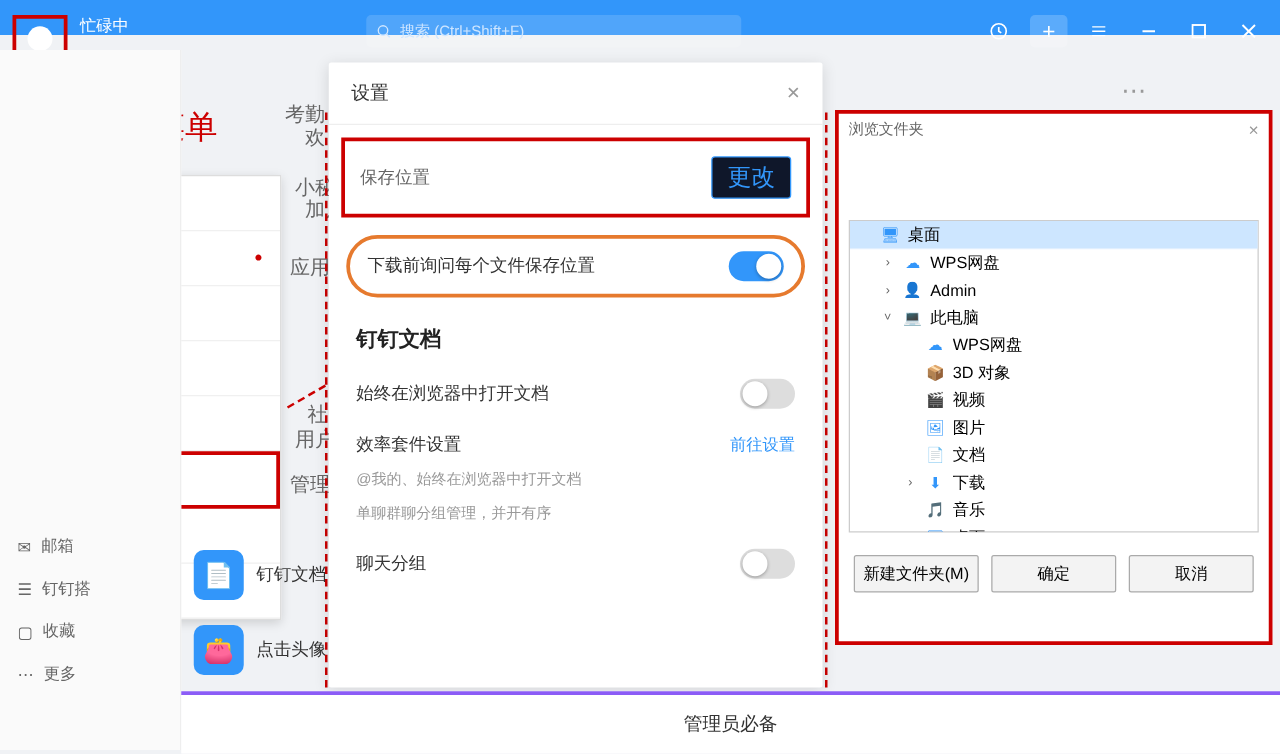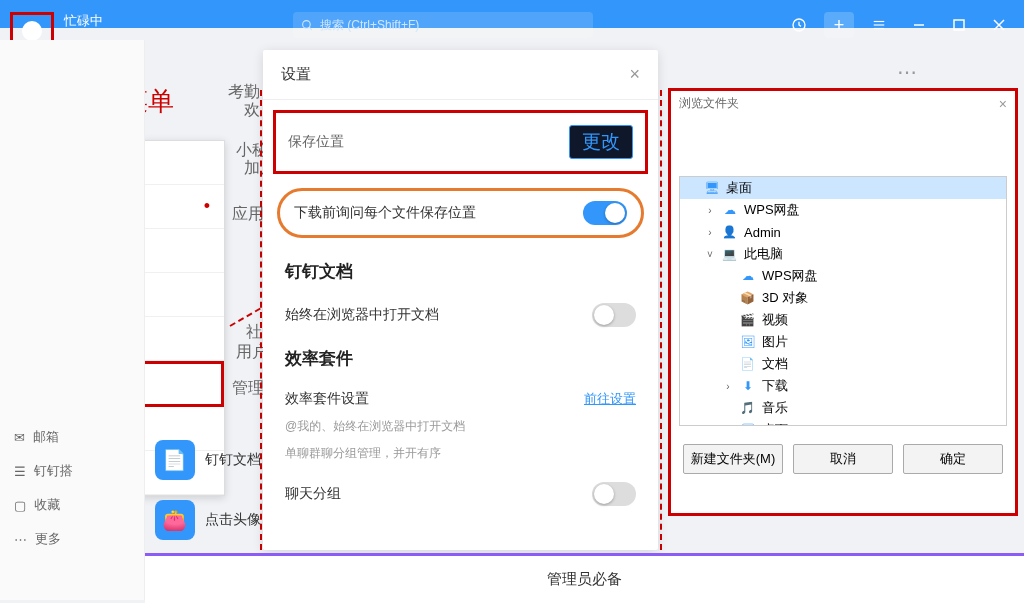--- a/index.html
+++ b/index.html
@@ -41,21 +41,21 @@
   .settings-head { display: flex; align-items: center; justify-content: space-between; padding: 14px 18px; border-bottom: 1px solid #eee; font-size: 15px; color: #333; }
   .settings-close { font-size: 18px; color: #999; cursor: pointer; }
   .settings-body { padding: 4px 0 18px; }
   .file-block { border: 3px solid #c00; margin: 6px 10px 14px; padding: 12px 12px; }
   .file-title { font-size: 18px; font-weight: 600; margin-bottom: 10px; }
   .file-row { display: flex; align-items: center; justify-content: space-between; font-size: 14px; color: #666; }
   .btn-change { border: 1px solid #3296fa; color: #3296fa; background: #0f172a; padding: 3px 12px; border-radius: 3px; font-size: 19px; }
   .row { display: flex; align-items: center; justify-content: space-between; padding: 10px 22px; font-size: 14px; color: #333; }
   .row.sub { color: #999; font-size: 12px; padding-top: 0; }
   .row .title { font-size: 17px; font-weight: 600; color: #222; }
-  .row .link { color: #3296fa; font-size: 13px; text-decoration: underline; }
+  .row .link { color: #3296fa; font-size: 13px; }
   .toggle { width: 44px; height: 24px; border-radius: 12px; background: #ddd; position: relative; }
   .toggle::after { content: ""; width: 20px; height: 20px; background: #fff; border-radius: 50%; position: absolute; top: 2px; left: 2px; box-shadow: 0 1px 3px rgba(0,0,0,.3); }
   .toggle.on { background: #3296fa; }
   .toggle.on::after { left: 22px; }
   .orange-oval { border: 3px solid #e67a2e; border-radius: 50px; margin: 0 14px 12px; padding: 10px 14px; display: flex; align-items: center; justify-content: space-between; font-size: 14px; color: #333; }
 
   
   .leader { position: absolute; border-left: 2px dashed #c00; }
 
   
@@ -209,23 +209,20 @@
       <div class="toggle on"></div>
     </div>
     <div class="row">
         <span class="title">钉钉文档</span>
       </div>
     <div class="row">
       <span>始终在浏览器中打开文档</span>
       <div class="toggle"></div>
     </div>
     <div class="row">
-        <span class="title">效率套件</span>
-      </div>
-    <div class="row">
       <span>效率套件设置</span>
       <span class="link">前往设置</span>
     </div>
     <div class="row sub">
         <span>@我的、始终在浏览器中打开文档</span>
       </div>
     <div class="row sub">
         <span>单聊群聊分组管理，并开有序</span>
       </div>
     <div class="row">
@@ -299,20 +296,20 @@
         <span>音乐</span>
       </div>
       <div class="tree-node" style="padding-left: 42px;">
         <span class="arrow"></span>
         <span class="ficon" style="color:#3296fa">🖥</span>
         <span>桌面</span>
       </div>
     </div>
   <div class="dialog-btns">
     <div class="dlg-btn">新建文件夹(M)</div>
+    <div class="dlg-btn">确定</div>
     <div class="dlg-btn">取消</div>
-    <div class="dlg-btn">确定</div>
   </div>
 </div>
 
 <div class="footer">
   <div class="foot-col">管理员必备</div>
 </div>
 
 </body></html>

